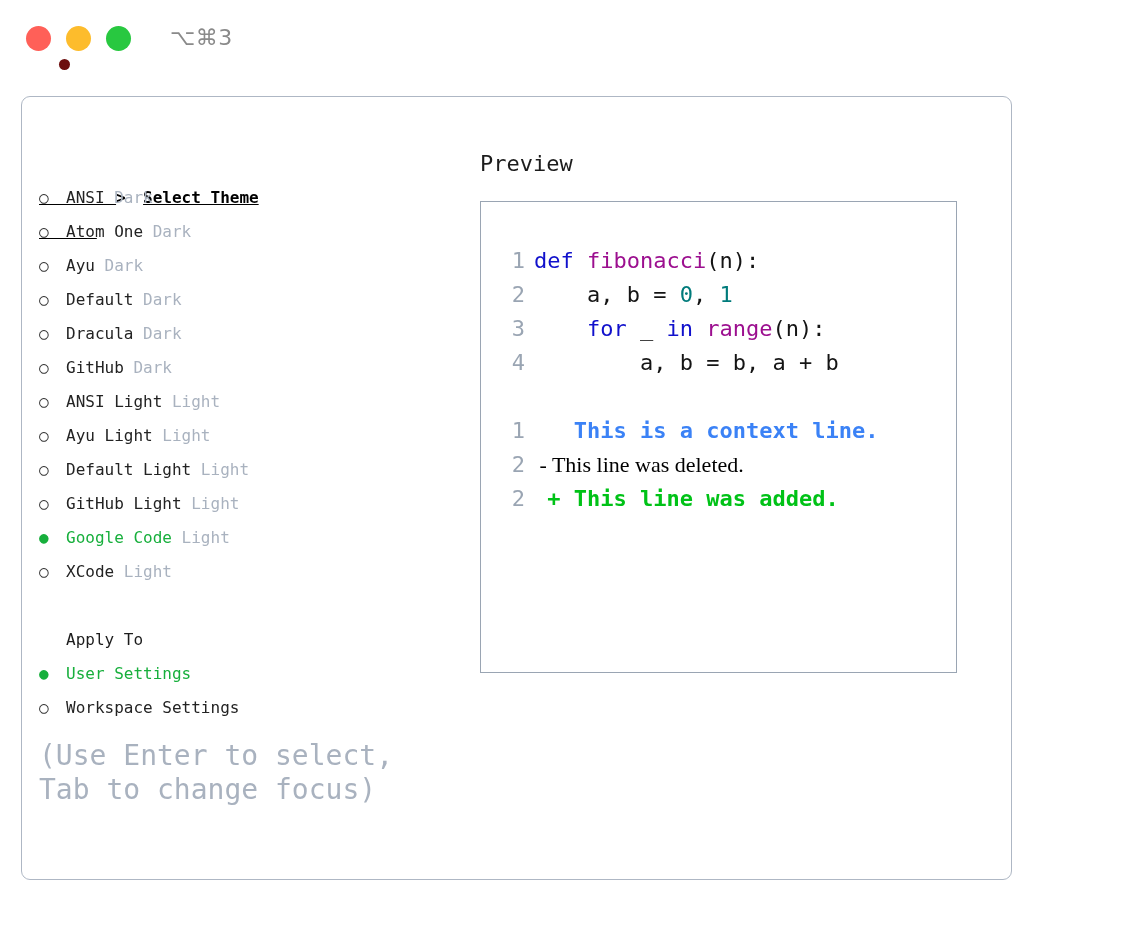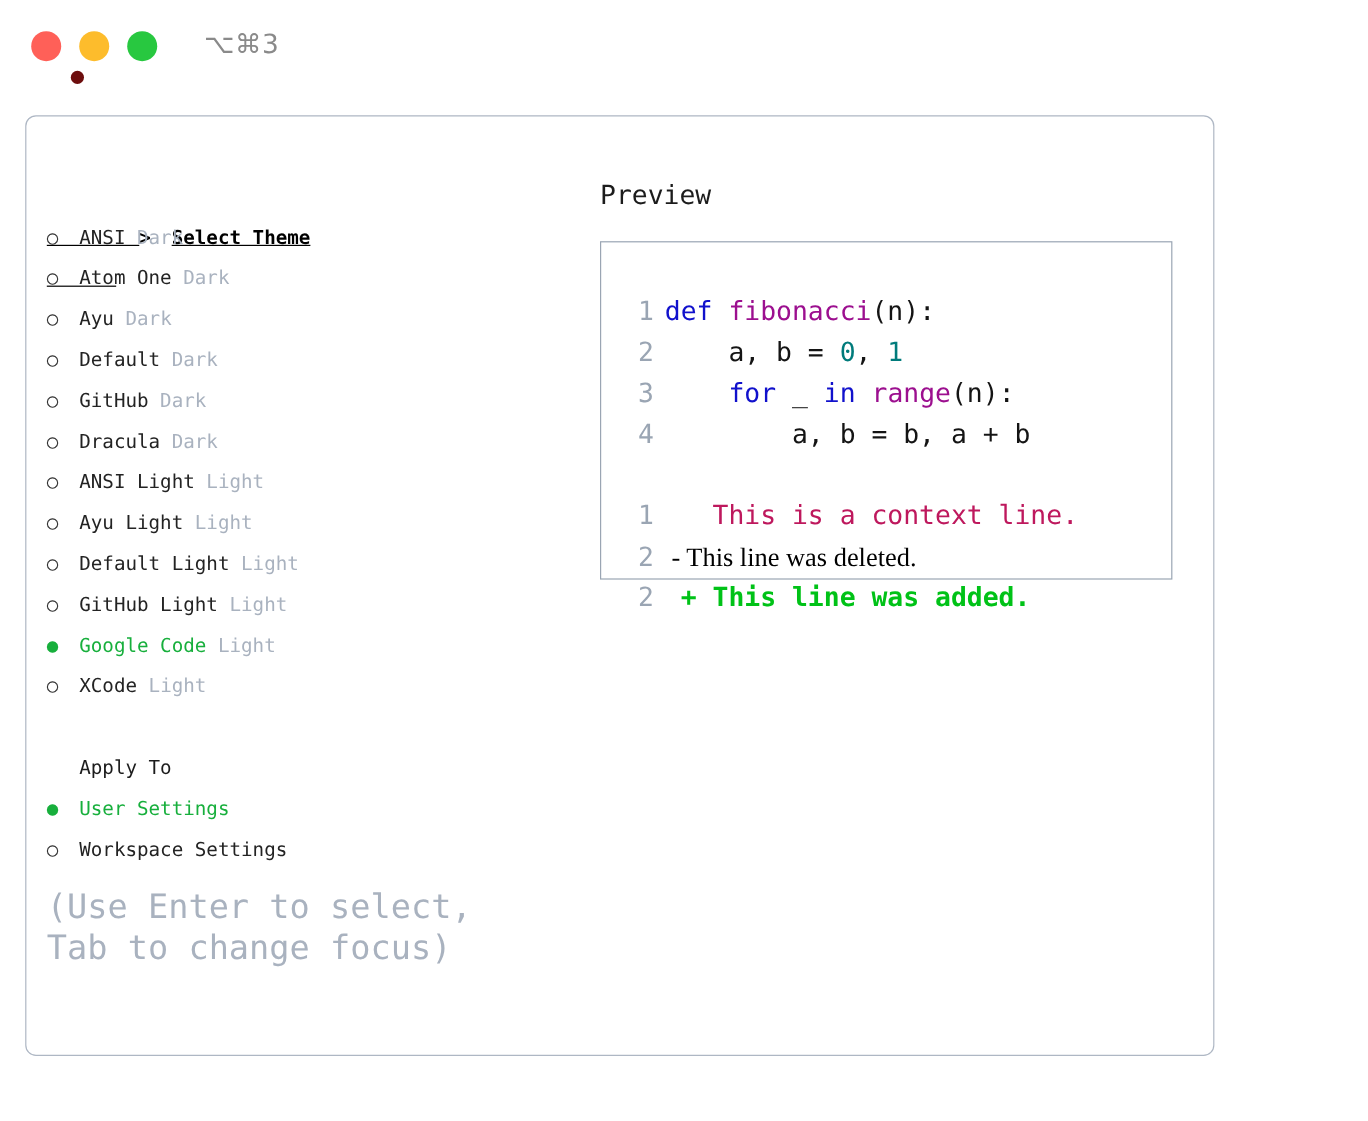--- a/index.html
+++ b/index.html
@@ -114,34 +114,34 @@
     margin-top: 14px;
     font-size: 28px;
     line-height: 34px;
     color: #a9b2bf;
     width: 400px;
   }
 
   
   #right-col {
     position: absolute;
-    left: 478px; top: 50px;
+    left: 458px; top: 50px;
     width: 500px;
   }
   #preview-label {
     font-size: 22px;
     line-height: 34px;
     color: #1c1c1c;
     white-space: pre;
   }
 
   #preview-box {
     margin-top: 20px;
     width: 477px;
-    height: 282px;
+    height: 472px;
     border: 1.6px solid #9aa5b3;
     background: #ffffff;
     box-sizing: border-box;
     padding: 42px 0 0 18px;
   }
 
   .code-line {
     height: 34px;
     line-height: 34px;
     font-size: 22px;
@@ -154,21 +154,21 @@
     color: #9aa5b3;
     margin-right: 9px;
   }
   .tok-kw   { color: #1111cc; }
   .tok-fn   { color: #9c0f8f; }
   .tok-num  { color: #007b7b; }
   .tok-pl   { color: #141414; }
 
   .code-gap { height: 34px; }
 
-  .diff-ctx { color: #be185d; }
+  .diff-ctx { color: #3b82f6; font-weight: bold; }
   .diff-del { color: #000000; font-family: Liberation Serif, serif; }
   .diff-add { color: #00c217; font-weight: bold; }
 </style>
 </head>
 <body>
 
 <div id="window">
 
   <div id="titlebar">
     <div class="light" id="light-red">
@@ -185,22 +185,22 @@
 
       <div class="row heading">
         <span class="marker">&gt;</span><span>Select Theme</span>
       </div>
 
       <div id="theme-list">
           <div class="row"><span class="marker">○</span><span class="name">ANSI</span><span class="tag"> Dark</span></div>
           <div class="row"><span class="marker">○</span><span class="name">Atom One</span><span class="tag"> Dark</span></div>
           <div class="row"><span class="marker">○</span><span class="name">Ayu</span><span class="tag"> Dark</span></div>
           <div class="row"><span class="marker">○</span><span class="name">Default</span><span class="tag"> Dark</span></div>
+          <div class="row"><span class="marker">○</span><span class="name">Dracula</span><span class="tag"> Dark</span></div>
           <div class="row"><span class="marker">○</span><span class="name">GitHub</span><span class="tag"> Dark</span></div>
-          <div class="row"><span class="marker">○</span><span class="name">Dracula</span><span class="tag"> Dark</span></div>
           <div class="row"><span class="marker">○</span><span class="name">ANSI Light</span><span class="tag"> Light</span></div>
           <div class="row"><span class="marker">○</span><span class="name">Ayu Light</span><span class="tag"> Light</span></div>
           <div class="row"><span class="marker">○</span><span class="name">Default Light</span><span class="tag"> Light</span></div>
           <div class="row"><span class="marker">○</span><span class="name">GitHub Light</span><span class="tag"> Light</span></div>
           <div class="row selected"><span class="marker sel-dot">●</span><span class="name">Google Code</span><span class="tag"> Light</span></div>
           <div class="row"><span class="marker">○</span><span class="name">XCode</span><span class="tag"> Light</span></div>
         </div>
 
       <div class="spacer"></div>
 

